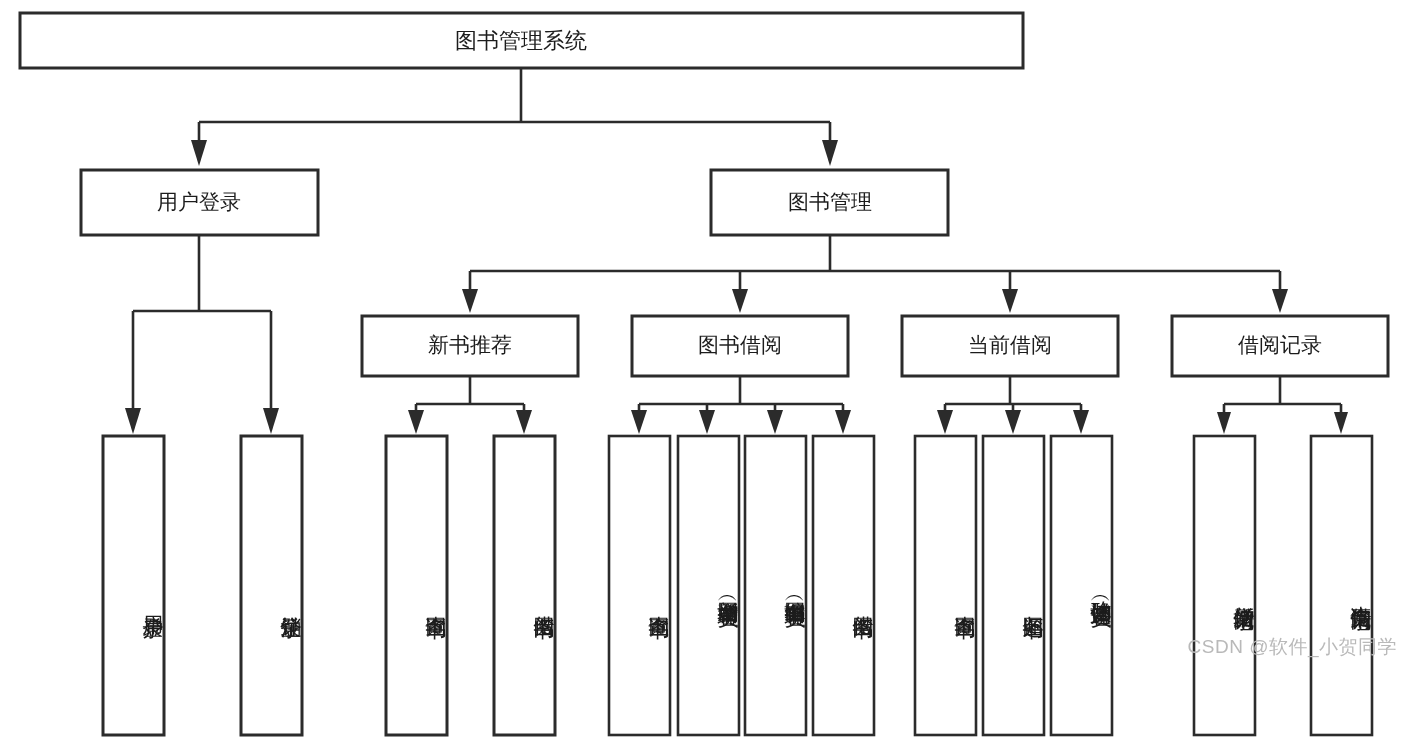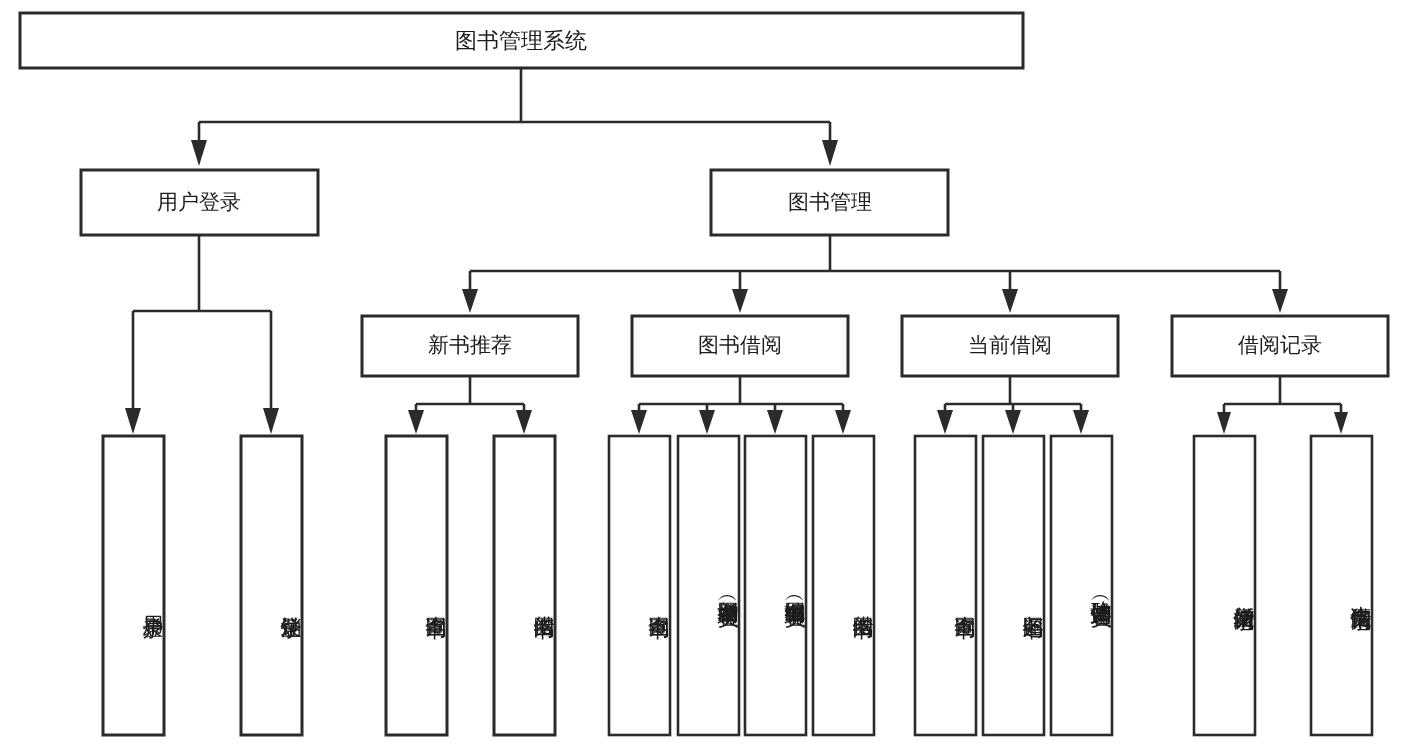--- a/index.html
+++ b/index.html
@@ -232,13 +232,14 @@
   <div class="leaf-label" style="left:745px; top:444px; width:61px; height:288px;">编辑图书（管理员）</div>
   <div class="leaf-label" style="left:813px; top:470px; width:61px; height:262px;">借阅图书</div>
 
   <div class="leaf-label" style="left:915px; top:470px; width:61px; height:262px;">查询图书</div>
   <div class="leaf-label" style="left:983px; top:470px; width:61px; height:262px;">归还图书</div>
   <div class="leaf-label" style="left:1051px; top:444px; width:61px; height:288px;">确认归还（管理员）</div>
 
   <div class="leaf-label" style="left:1194px; top:453px; width:61px; height:278px;">新增借阅记录</div>
   <div class="leaf-label" style="left:1311px; top:453px; width:61px; height:278px;">查询借阅记录</div>
 
+  <div class="watermark">CSDN @软件_小贺同学</div>
 </div>
 
 </body></html>

